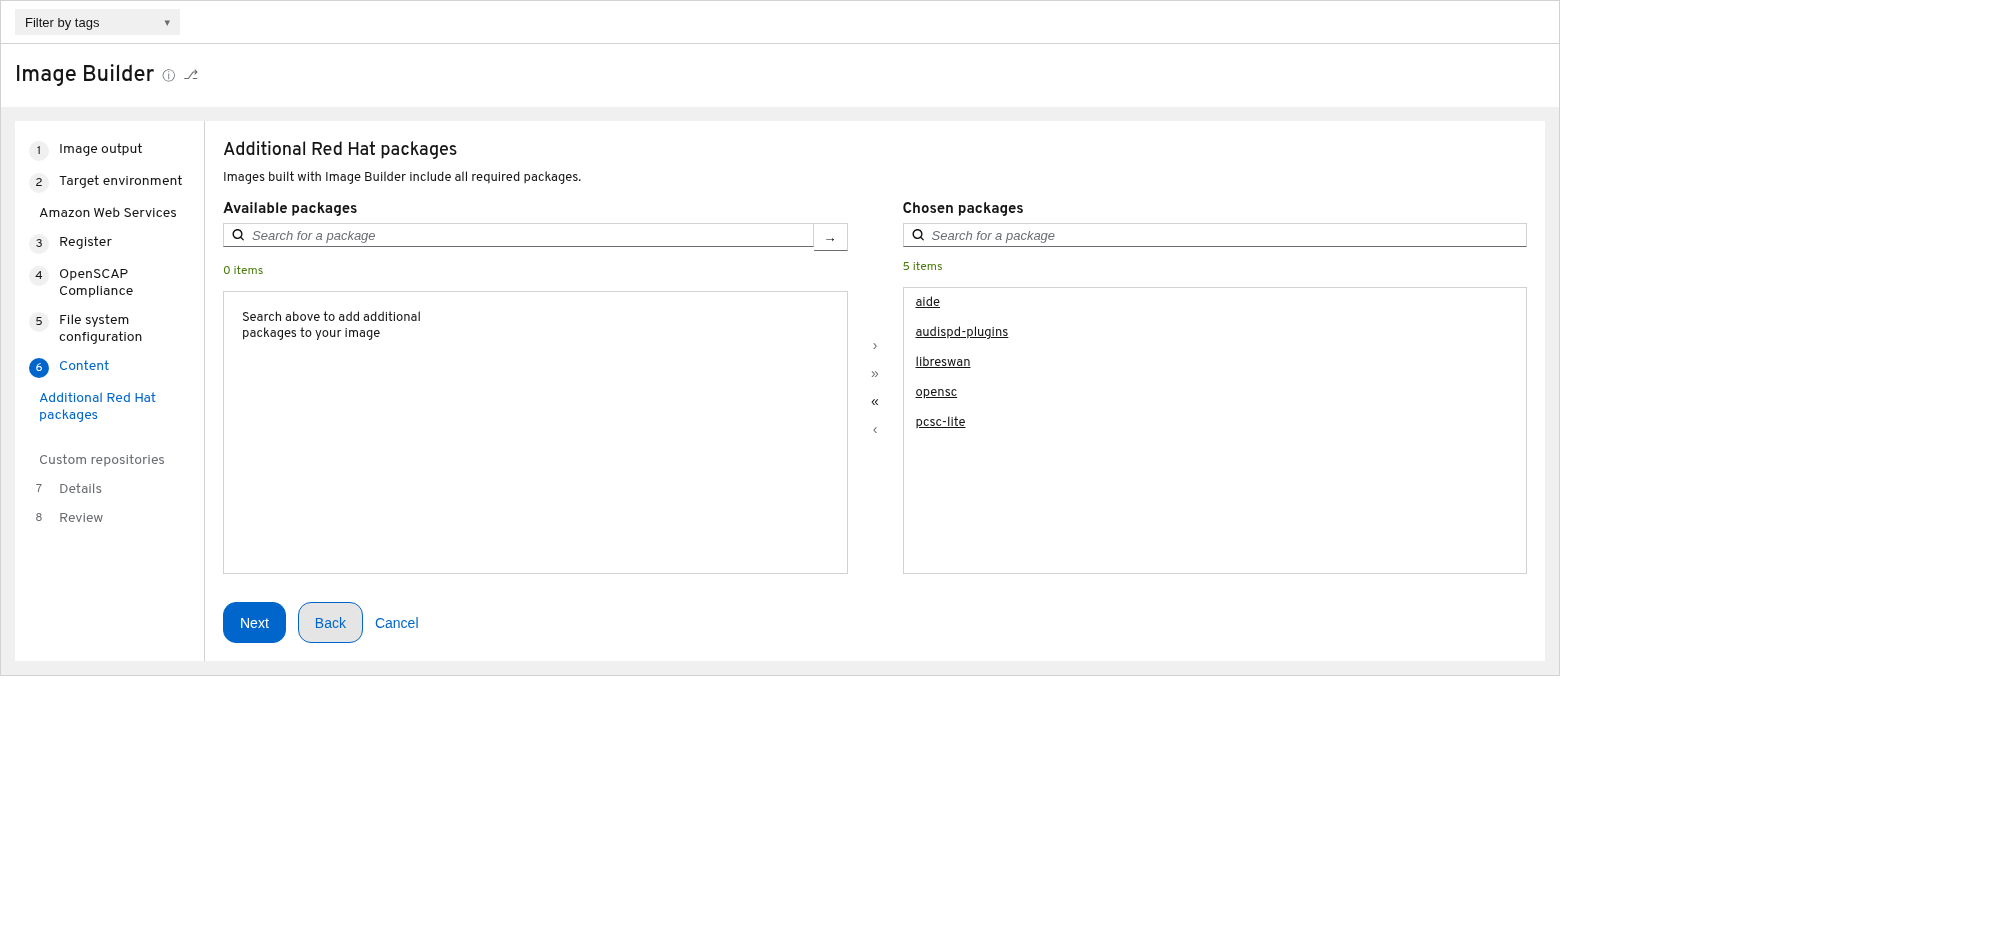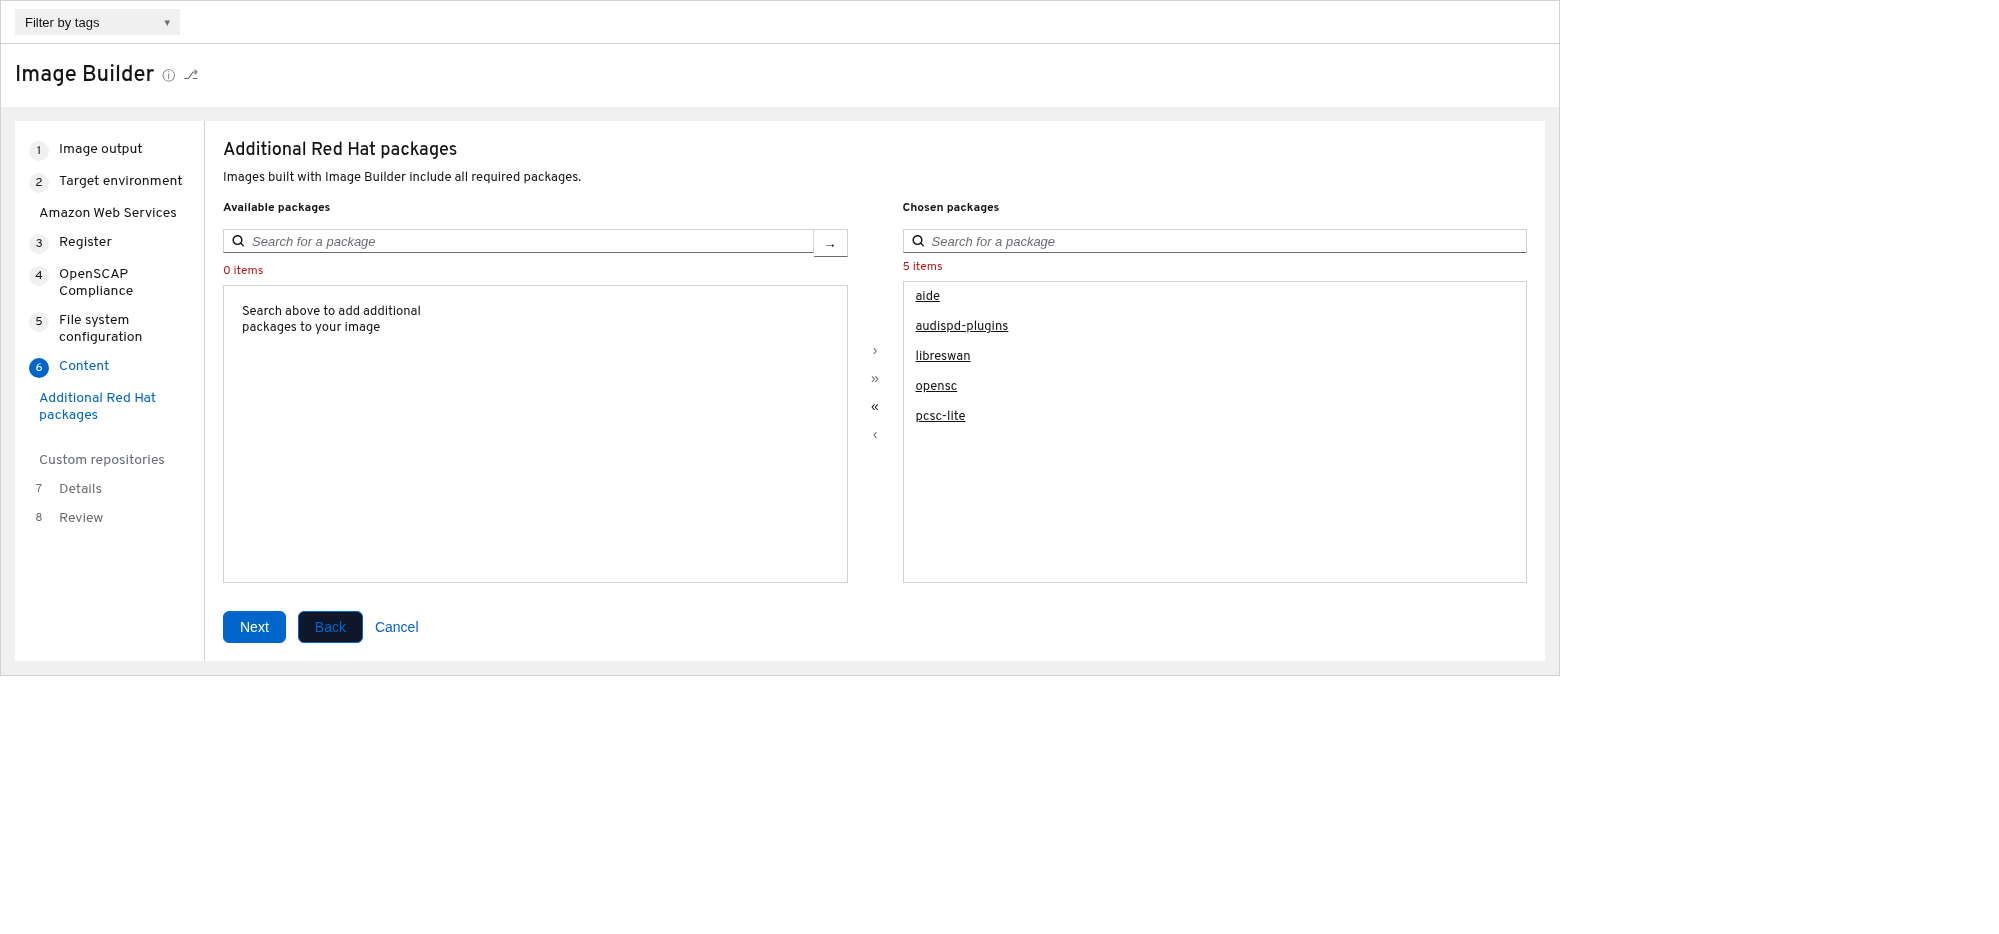--- a/index.html
+++ b/index.html
@@ -130,22 +130,22 @@
     align-items: stretch;
     flex: 1;
   }
   .pane {
     flex: 1;
     display: flex;
     flex-direction: column;
   }
   .pane-title {
     font-weight: 700;
-    font-size: 12px;
-    margin-bottom: 13px;
+    font-size: 15px;
+    margin-bottom: 4px;
   }
   .search-wrap {
     display: flex;
     align-items: stretch;
   }
   .search-box {
     flex: 1;
     display: flex;
     align-items: center;
     border: 1px solid #d2d2d2;
@@ -173,22 +173,22 @@
     border-left: none;
     border-bottom: 1px solid #6a6e73;
     background: #fff;
     cursor: pointer;
     display: inline-flex;
     align-items: center;
     justify-content: center;
   }
   .count-label {
     font-size: 12px;
-    color: #b91c1c;
-    margin: 6px 0;
+    color: #4d7c0f;
+    margin: 12px 0;
   }
   .pkg-list-box {
     border: 1px solid #d2d2d2;
     flex: 1;
     min-height: 200px;
     overflow: auto;
   }
   .empty-msg {
     text-align: left;
     font-size: 13px;
@@ -220,33 +220,33 @@
     height: 20px;
   }
   .transfer-btn.active { color: #151515; }
   .footer-buttons {
     padding-top: 28px;
     display: flex;
     align-items: center;
     gap: 12px;
   }
   .btn {
-    height: 32px;
+    height: 41px;
     padding: 0 16px;
     font-size: 14px;
-    border-radius: 6px;
+    border-radius: 13px;
     cursor: pointer;
   }
   .btn-primary {
     background: #0066cc;
     color: #fff;
     border: 1px solid #0066cc;
   }
   .btn-secondary {
-    background: #0f172a;
+    background: #e5e5e5;
     color: #0066cc;
     border: 1px solid #0066cc;
   }
   .btn-link {
     background: none;
     border: none;
     color: #0066cc;
     cursor: pointer;
     font-size: 14px;
   }

